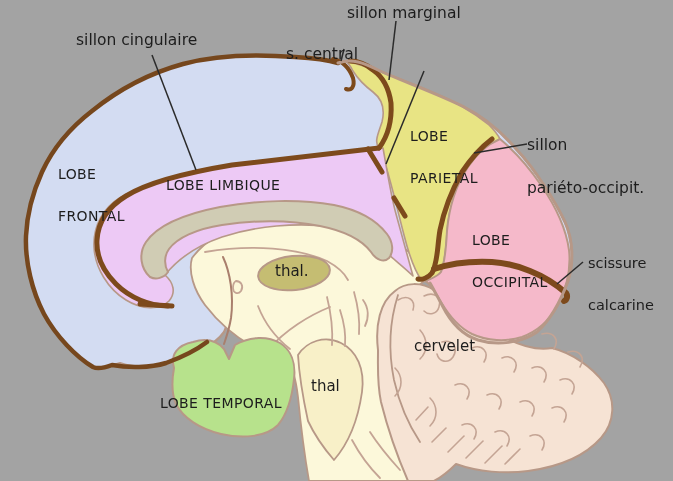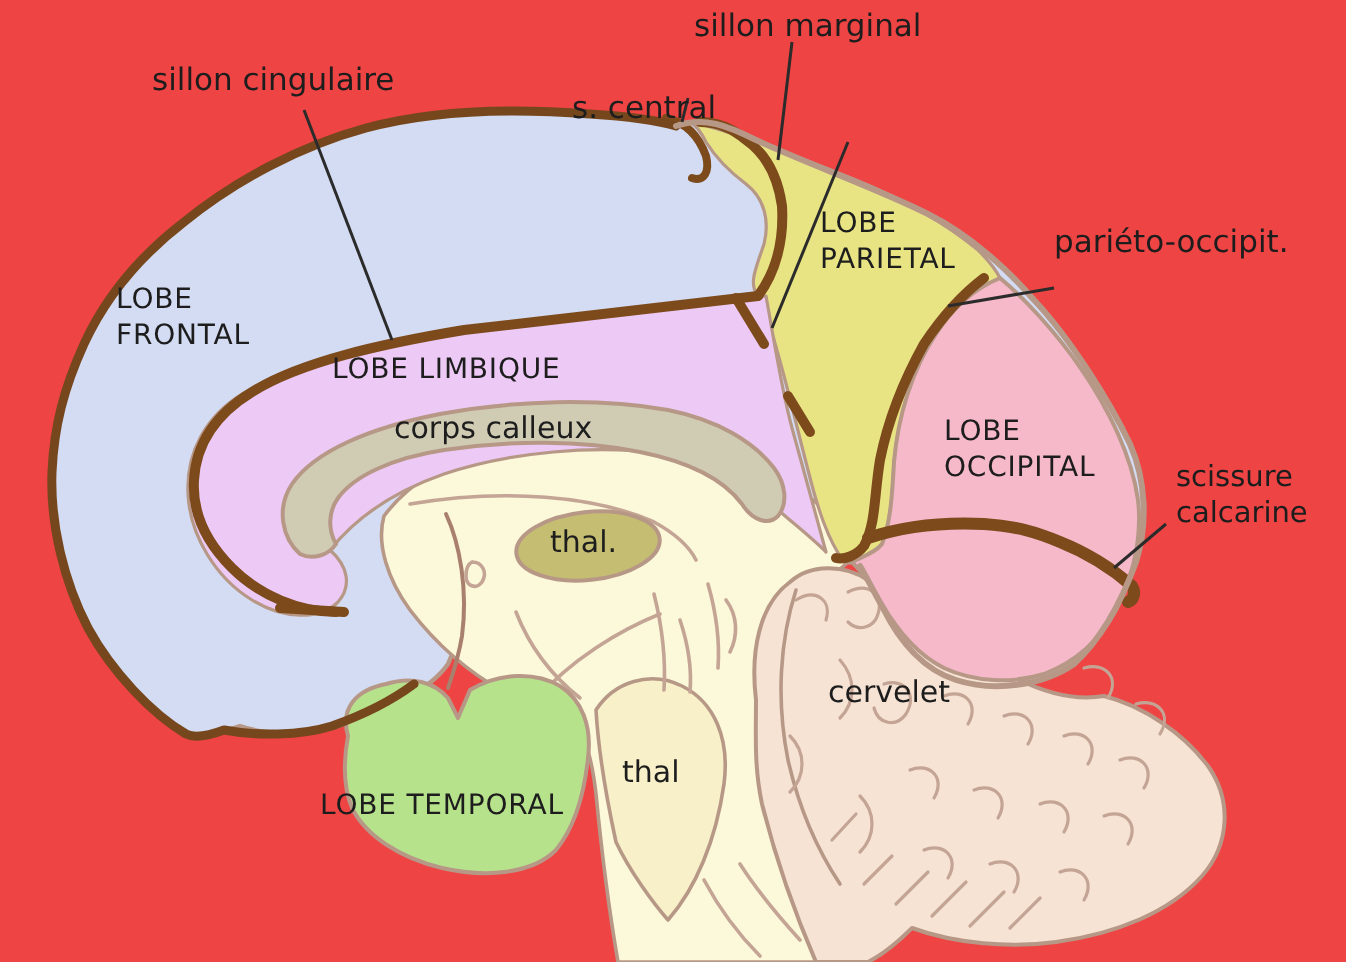--- a/index.html
+++ b/index.html
@@ -1,17 +1,17 @@
 <!DOCTYPE html>
 <html style="--c-frontal: #d3dcf2; --c-parietal: #e8e484; --c-limbique: #edc9f5; --c-occipital: #f5b9ca; --c-temporal: #b7e28c; --c-corps-calleux: #d0ccb4; --c-thalamus: #c5bd72; --c-inner-cream: #fcf8da; --c-pons-cream: #f8f0c8; --c-cervelet: #f6e3d4; --c-outline-light: #b79887; --c-detail-line: #c4a494; --c-fornix-line: #a97f6d; --c-sulcus-brown: #7d4a1c; --c-outer-brown: #76471d; --c-leader-line: #2b2b2b; --c-text: #1d1d1d; --c-background: #ffffff;"><head>
 <meta charset="utf-8">
 <style>
   html,body{margin:0;padding:0;background:#ffffff;}
   .stage{
-    position:relative;width:673px;height:481px;background:#ef4444;
+    position:relative;width:673px;height:481px;background:#a3a3a3;
     overflow:hidden;font-family:"DejaVu Sans", sans-serif;
   }
   .stage svg{position:absolute;left:0;top:0;}
   
   .f-frontal{fill:var(--c-frontal,#d3dcf2);}
   .f-parietal{fill:var(--c-parietal,#e8e484);}
   .f-occipital{fill:var(--c-occipital,#f5b9ca);}
   .f-limbique{fill:var(--c-limbique,#edc9f5);}
   .f-temporal{fill:var(--c-temporal,#b7e28c);}
   .f-cc{fill:var(--c-corps-calleux,#d0ccb4);}
@@ -25,21 +25,21 @@
   .detail{stroke:var(--c-detail-line,#c4a494);stroke-width:1.8;fill:none;stroke-linecap:round;}
   .detail-dark{stroke:var(--c-fornix-line,#a97f6d);stroke-width:2;fill:none;stroke-linecap:round;}
   .folia{stroke:var(--c-detail-line,#c4a494);stroke-width:1.6;fill:none;stroke-linecap:round;}
   .sulcus{stroke:var(--c-sulcus-brown,#7d4a1c);fill:none;stroke-linecap:round;stroke-linejoin:round;}
   .outline-dark{stroke:var(--c-outer-brown,#76471d);fill:none;stroke-linecap:round;stroke-linejoin:round;}
   .leader{stroke:var(--c-leader-line,#2b2b2b);stroke-width:1.5;fill:none;}
   
   .lbl{position:absolute;color:var(--c-text,#1d1d1d);white-space:nowrap;line-height:1.25;}
   .lbl.lc{font-size:15.5px;}
   .lbl.uc{font-size:14px;letter-spacing:0.4px;}
-  .lbl span{display:block;}
+  .lbl span{display:block;margin-top:24px;}
 </style>
 </head>
 <body>
 
 <div class="stage">
 
   <svg width="673" height="481" viewBox="0 0 673 481">
 
     <path class="f-frontal edge" d="
       M 92,367
@@ -204,30 +204,30 @@
   <div class="lbl lc" style="left:347px;top:4px">sillon marginal</div>
   <div class="lbl lc" style="left:76px;top:31px">sillon cingulaire</div>
   <div class="lbl lc" style="left:286px;top:45px">s. central</div>
 
   <div class="lbl uc" style="left:410px;top:104px">
     <span>LOBE</span>
     <span>PARIETAL</span>
   </div>
 
   <div class="lbl lc" style="left:527px;top:112px">
+    <span>sillon</span>
     <span>pariéto-occipit.</span>
   </div>
 
   <div class="lbl uc" style="left:58px;top:142px">
     <span>LOBE</span>
     <span>FRONTAL</span>
   </div>
 
   <div class="lbl uc" style="left:166px;top:177px">LOBE LIMBIQUE</div>
-  <div class="lbl lc" style="left:197px;top:205px;font-size:15px">corps calleux</div>
 
   <div class="lbl uc" style="left:472px;top:208px">
     <span>LOBE</span>
     <span>OCCIPITAL</span>
   </div>
 
   <div class="lbl lc" style="left:588px;top:230px;font-size:14.5px">
     <span>scissure</span>
     <span>calcarine</span>
   </div>

